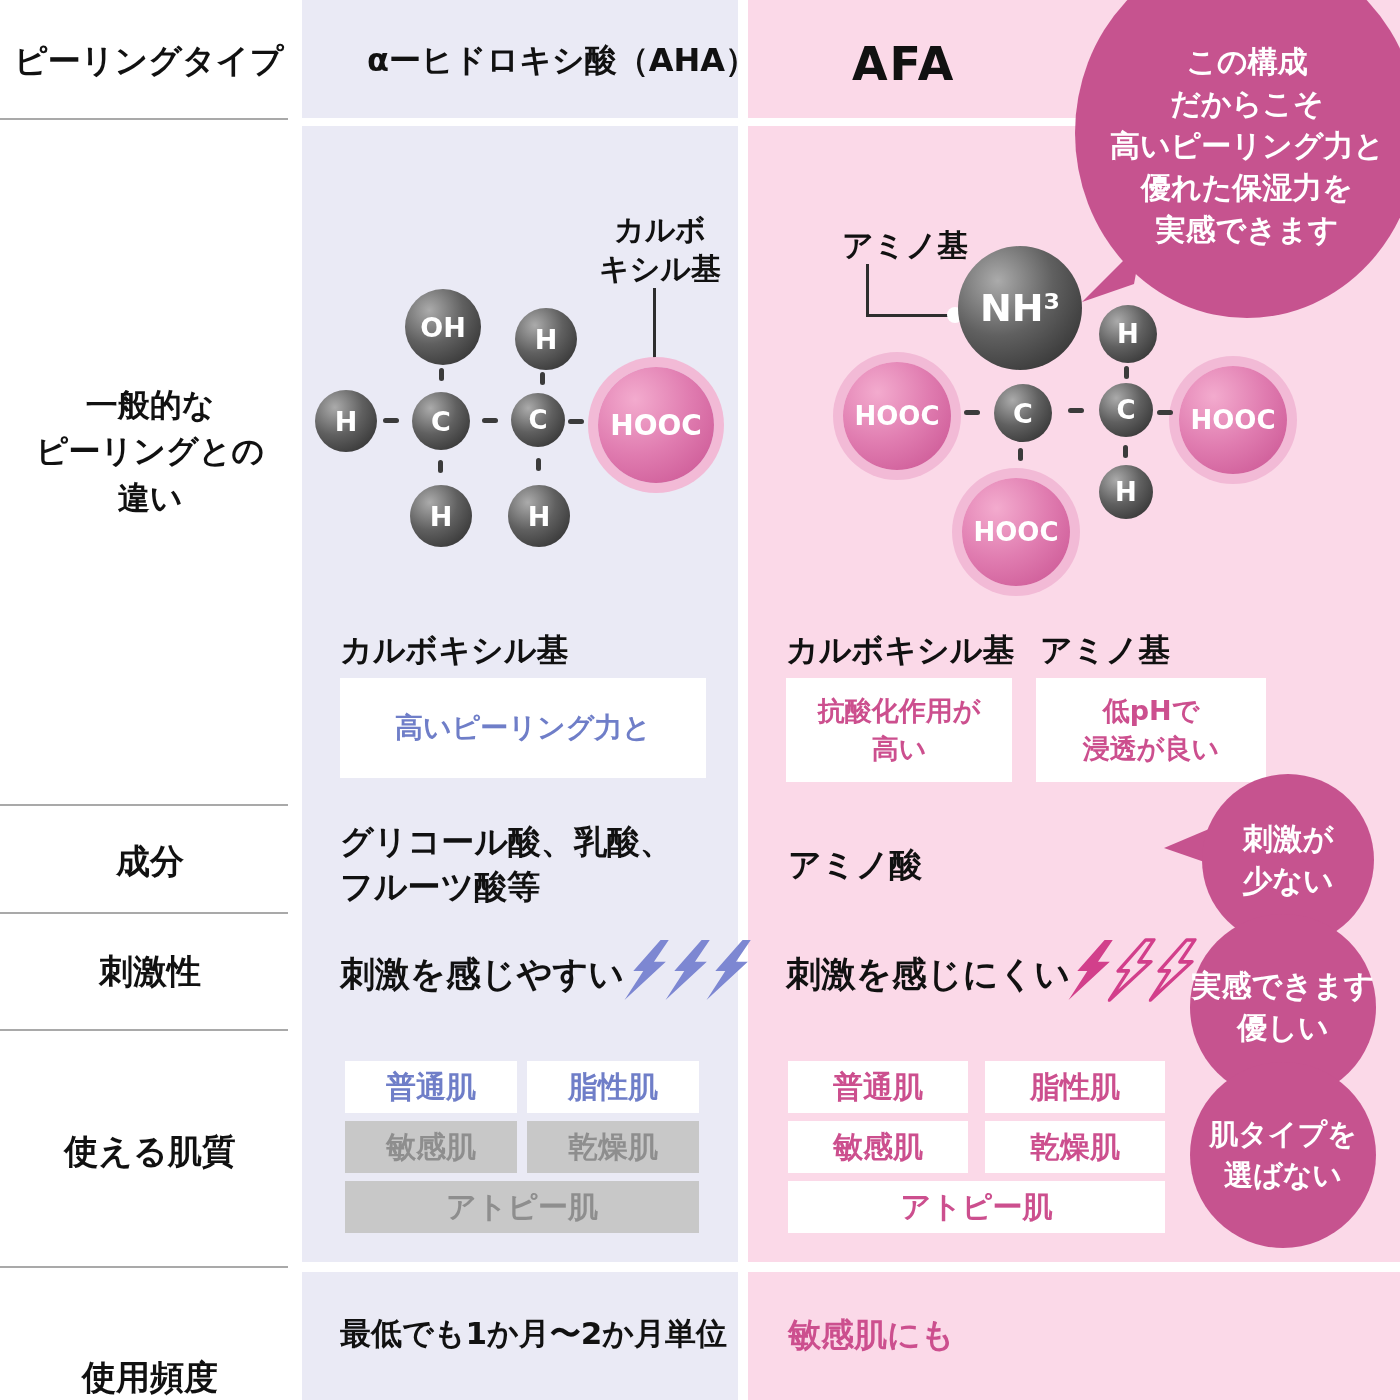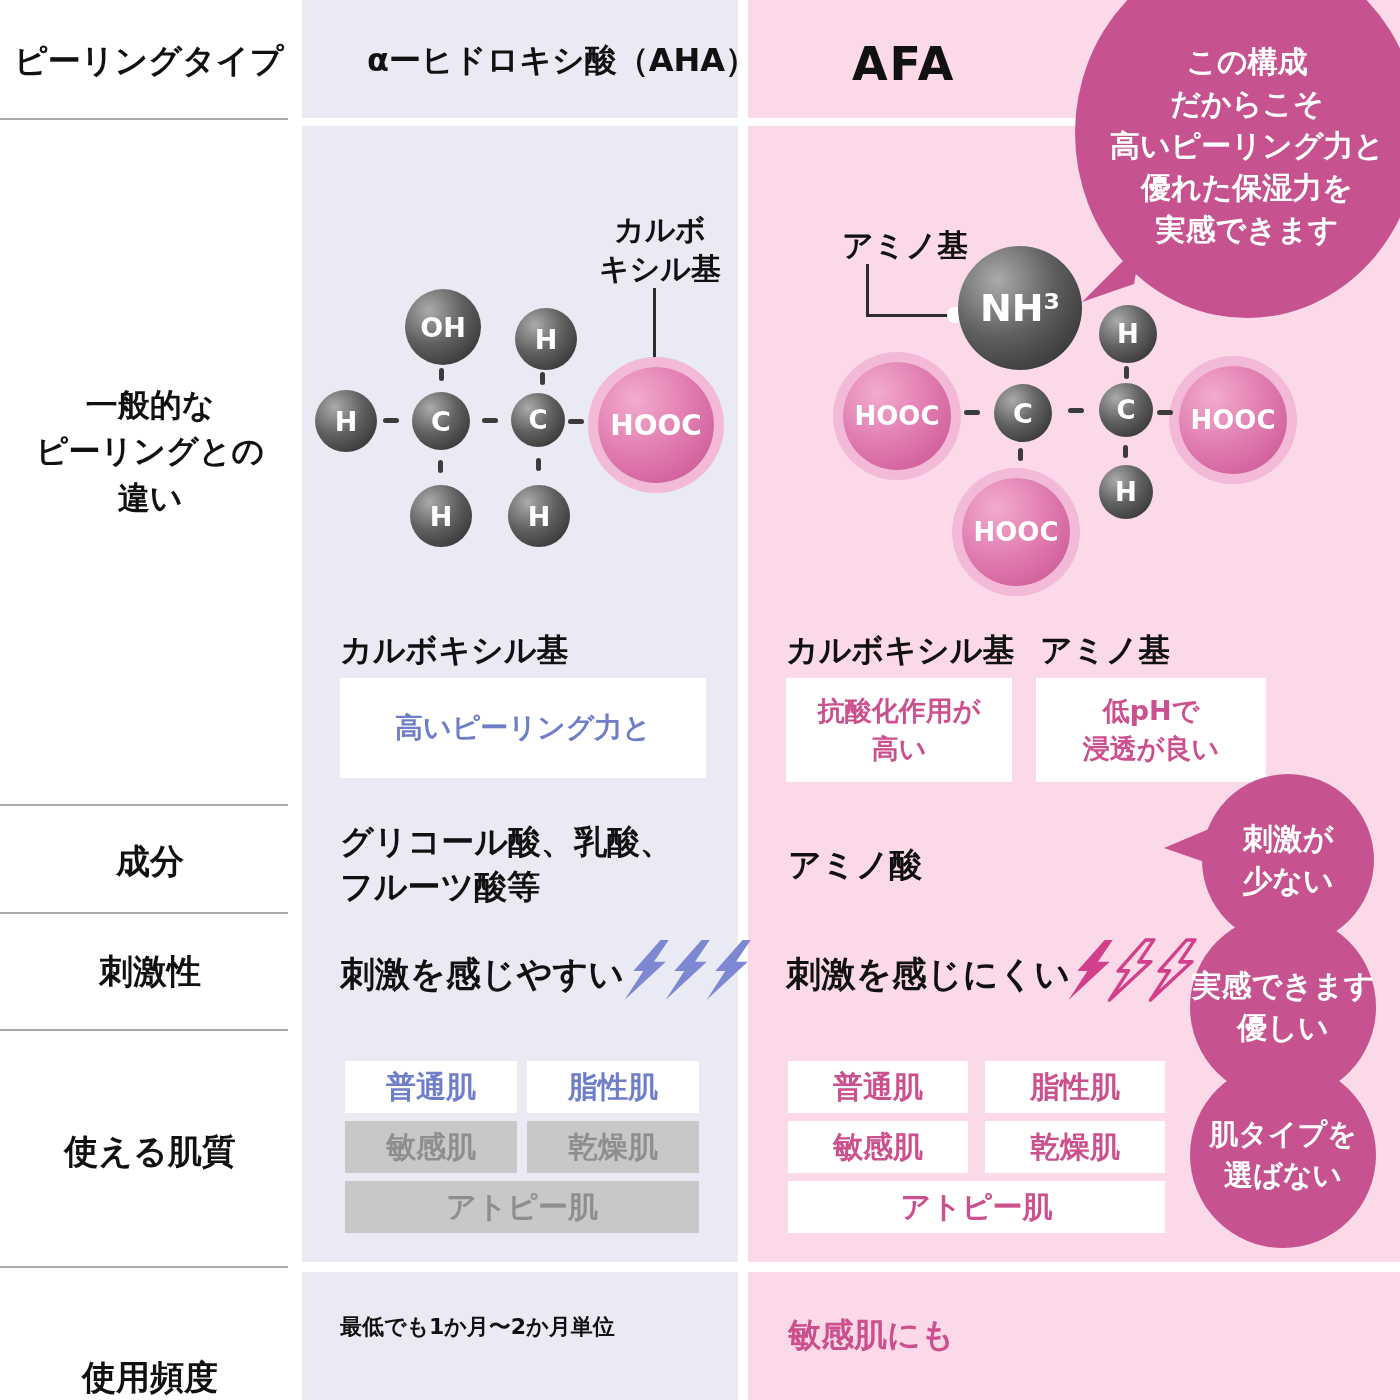--- a/index.html
+++ b/index.html
@@ -147,21 +147,21 @@
   <div class="skinbox skin-gray" style="left:345px;top:1121px;width:172px;">敏感肌</div>
   <div class="skinbox skin-gray" style="left:527px;top:1121px;width:172px;">乾燥肌</div>
   <div class="skinbox skin-gray" style="left:345px;top:1181px;width:354px;">アトピー肌</div>
 
   <div class="skinbox skin-pink" style="left:788px;top:1061px;width:180px;">普通肌</div>
   <div class="skinbox skin-pink" style="left:985px;top:1061px;width:180px;">脂性肌</div>
   <div class="skinbox skin-pink" style="left:788px;top:1121px;width:180px;">敏感肌</div>
   <div class="skinbox skin-pink" style="left:985px;top:1121px;width:180px;">乾燥肌</div>
   <div class="skinbox skin-pink" style="left:788px;top:1181px;width:377px;">アトピー肌</div>
 
-  <div class="t" style="left:340px;top:1312px;font-size:22px;">最低でも1か月〜2か月単位</div>
+  <div class="t" style="left:340px;top:1312px;font-size:31px;">最低でも1か月〜2か月単位</div>
   <div class="t" style="left:788px;top:1312px;font-size:33px;color:#cc4f8e;">敏感肌にも</div>
 
   <svg class="tailsvg" style="left:1082px;top:242px;" width="64" height="64">
       <polygon points="60,0 0,60 52,42" fill="#c6538f"></polygon>
     </svg>
   <div class="bubble" style="left:1075px;top:-52px;width:344px;height:344px;font-size:30px;padding-top:26px;">この構成
 だからこそ
 高いピーリング力と
 優れた保湿力を
 実感できます</div>

